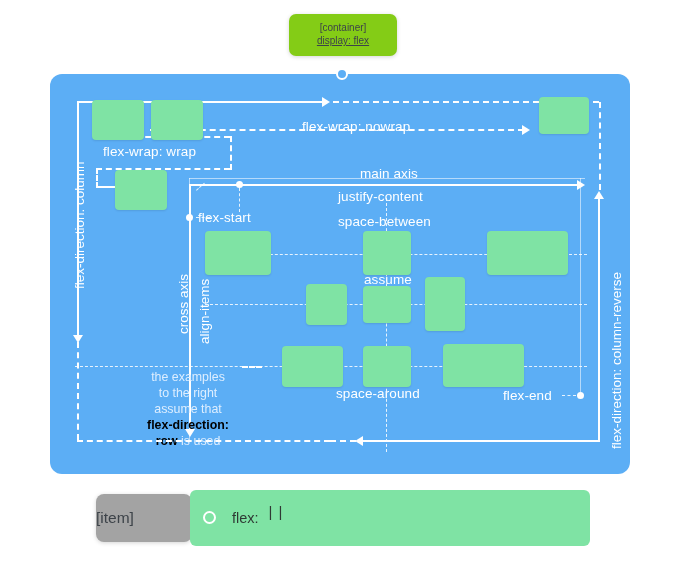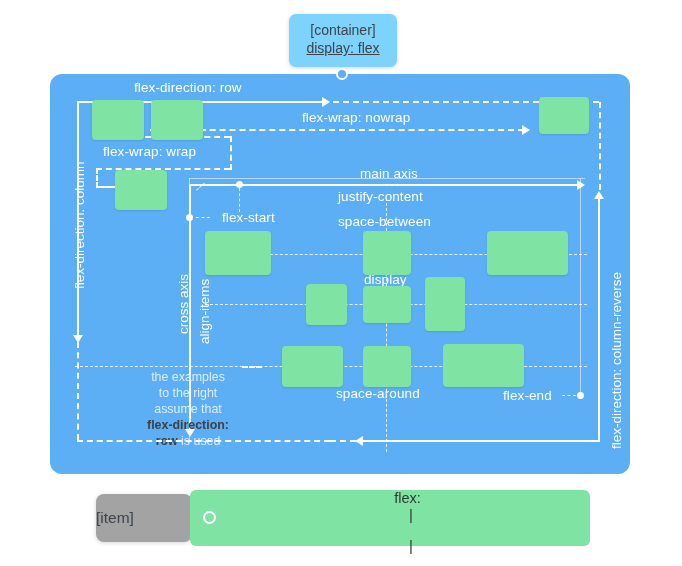--- a/index.html
+++ b/index.html
@@ -15,26 +15,26 @@
     overflow: hidden;
   }
 
   
   #container-callout {
     position: absolute;
     left: 289px;
     top: 14px;
     width: 108px;
     padding: 7px 10px 9px 10px;
-    background: #7dd3fc;
+    background: #84cc16;
     border-radius: 7px;
     box-shadow: 0 1px 4px rgba(0,0,0,0.17);
     text-align: center;
     line-height: 1.32;
-    font-size: 14px;
+    font-size: 10px;
     color: #3d4349;
     box-sizing: border-box;
   }
   #container-callout .line1 { display: block; }
   #container-callout .line2 { display: block; text-decoration: underline; }
 
   #callout-stem {
     position: absolute;
     left: 342px;
     top: 58px;
@@ -143,21 +143,21 @@
   #note-block {
     position: absolute;
     left: 85px;
     top: 296px;
     width: 106px;
     text-align: center;
     color: #ddeeff;
     font-size: 12.4px;
     line-height: 1.28;
   }
-  #note-block .nb { font-weight: bold; color: #404040; }
+  #note-block .nb { font-weight: bold; color: #000000; }
   #note-block .ntitle { display: block; }
 
   
   #item-callout {
     position: absolute;
     left: 96px;
     top: 494px;
     width: 96px;
     height: 48px;
     background: #a3a3a3;
@@ -195,21 +195,20 @@
     left: 190px;
     top: 490px;
     width: 400px;
     height: 56px;
     background: #7FE3A4;
     border-radius: 6px;
     display: flex;
     align-items: center;
     box-sizing: border-box;
     padding-left: 42px;
-    flex-direction: column;
   }
   #item-bar .flexword {
     font-size: 14.5px;
     color: #2f3a34;
     margin-right: 7px;
   }
   .prop-chip {
     background: rgba(255,255,255,0.42);
     border-radius: 5px;
     padding: 4px 8px 5px 8px;
@@ -289,40 +288,39 @@
 <div id="callout-stem"></div>
 <div id="container-callout">
   <span class="line1">[container]</span>
   <span class="line2">display: flex</span>
 </div>
 
 <div id="flex-container">
 
   <div style="position:absolute;left:286px;top:-6px;width:12px;height:12px;border:2px solid #fff;border-radius:50%;background:#5CAEF5;box-sizing:border-box;"></div>
 
-  <div class="lbl" style="left:84px;top:6px;">flex-direction: row</div>
   <div class="sline h" style="left:27px;top:27px;width:248px;"></div>
   <div class="sline v" style="left:27px;top:27px;height:12px;"></div>
   <div class="arr-r" style="left:272px;top:23px;"></div>
 
   <div class="vlbl" style="left:22px;top:215px;transform:rotate(-90deg);">flex-direction: column</div>
   <div class="sline v" style="left:27px;top:27px;height:237px;"></div>
   <div class="arr-d" style="left:23px;top:261px;"></div>
 
   <div class="sline h" style="left:313px;top:366px;width:237px;"></div>
   <div class="arr-l" style="left:305px;top:362px;"></div>
   <div class="dline-h" style="left:280px;top:366px;width:26px;"></div>
   <div class="sline v" style="left:548px;top:354px;height:14px;"></div>
 
   <div class="vlbl" style="left:559px;top:375px;transform:rotate(-90deg);">flex-direction: column-reverse</div>
   <div class="sline v" style="left:548px;top:124px;height:232px;"></div>
   <div class="arr-u" style="left:544px;top:117px;"></div>
   <div class="dline-v" style="left:549px;top:28px;height:88px;"></div>
 
-  <div class="lbl" style="left:252px;top:36px;">flex-wrap: nowrap</div>
+  <div class="lbl" style="left:252px;top:45px;">flex-wrap: nowrap</div>
   <div class="dline-h" style="left:283px;top:27px;width:266px;"></div>
   <div class="dline-h" style="left:100px;top:55px;width:374px;"></div>
   <div class="arr-r" style="left:472px;top:51px;"></div>
   <div class="sq" style="left:489px;top:23px;width:50px;height:37px;"></div>
 
   <div class="lbl" style="left:53px;top:70px;">flex-wrap: wrap</div>
   <div class="dline-h" style="left:46px;top:62px;width:134px;"></div>
   <div class="dline-v" style="left:180px;top:62px;height:34px;"></div>
   <div class="dline-h" style="left:46px;top:94px;width:134px;"></div>
   <div class="dline-v" style="left:46px;top:94px;height:20px;"></div>
@@ -343,35 +341,35 @@
   <div class="vlbl" style="left:126px;top:260px;transform:rotate(-90deg);">cross axis</div>
   <div class="sline v" style="left:139px;top:110px;height:248px;"></div>
   <div class="arr-d" style="left:135px;top:355px;"></div>
 
   <div class="vlbl" style="left:147px;top:270px;transform:rotate(-90deg);">align-items</div>
 
   <div class="lbl" style="left:288px;top:115px;">justify-content</div>
 
   <div class="dot" style="left:136px;top:140px;"></div>
   <div class="dline-h thin" style="left:146px;top:143px;width:14px;"></div>
-  <div class="lbl" style="left:172px;top:136px;">flex-start</div>
+  <div class="lbl" style="left:148px;top:136px;">flex-start</div>
   <div class="dot" style="left:186px;top:107px;"></div>
   <div class="dline-v thin" style="left:189px;top:114px;height:24px;"></div>
 
   <div style="position:absolute;left:146px;top:116px;width:11px;height:0;border-top:1.5px dashed rgba(255,255,255,0.85);transform:rotate(-42deg);transform-origin:0 0;"></div>
 
   <div class="dline-v thin" style="left:336px;top:124px;height:254px;"></div>
 
   <div class="lbl" style="left:288px;top:140px;">space-between</div>
   <div class="dline-h thin" style="left:155px;top:180px;width:382px;"></div>
   <div class="sq" style="left:155px;top:157px;width:66px;height:44px;"></div>
   <div class="sq" style="left:313px;top:157px;width:48px;height:44px;"></div>
   <div class="sq" style="left:437px;top:157px;width:81px;height:44px;"></div>
 
-  <div class="lbl" style="left:314px;top:198px;">display</div>
+  <div class="lbl" style="left:314px;top:198px;">assume</div>
   <div class="dline-h thin" style="left:155px;top:230px;width:382px;"></div>
   <div class="sq" style="left:256px;top:210px;width:41px;height:41px;"></div>
   <div class="sq" style="left:313px;top:212px;width:48px;height:37px;"></div>
   <div class="sq" style="left:375px;top:203px;width:40px;height:54px;"></div>
 
   <div class="dline-h thin" style="left:25px;top:292px;width:512px;"></div>
   <div class="sq" style="left:232px;top:272px;width:61px;height:41px;"></div>
   <div class="sq" style="left:313px;top:272px;width:48px;height:41px;"></div>
   <div class="sq" style="left:393px;top:270px;width:81px;height:43px;"></div>
   <div class="lbl" style="left:286px;top:312px;">space-around</div>

